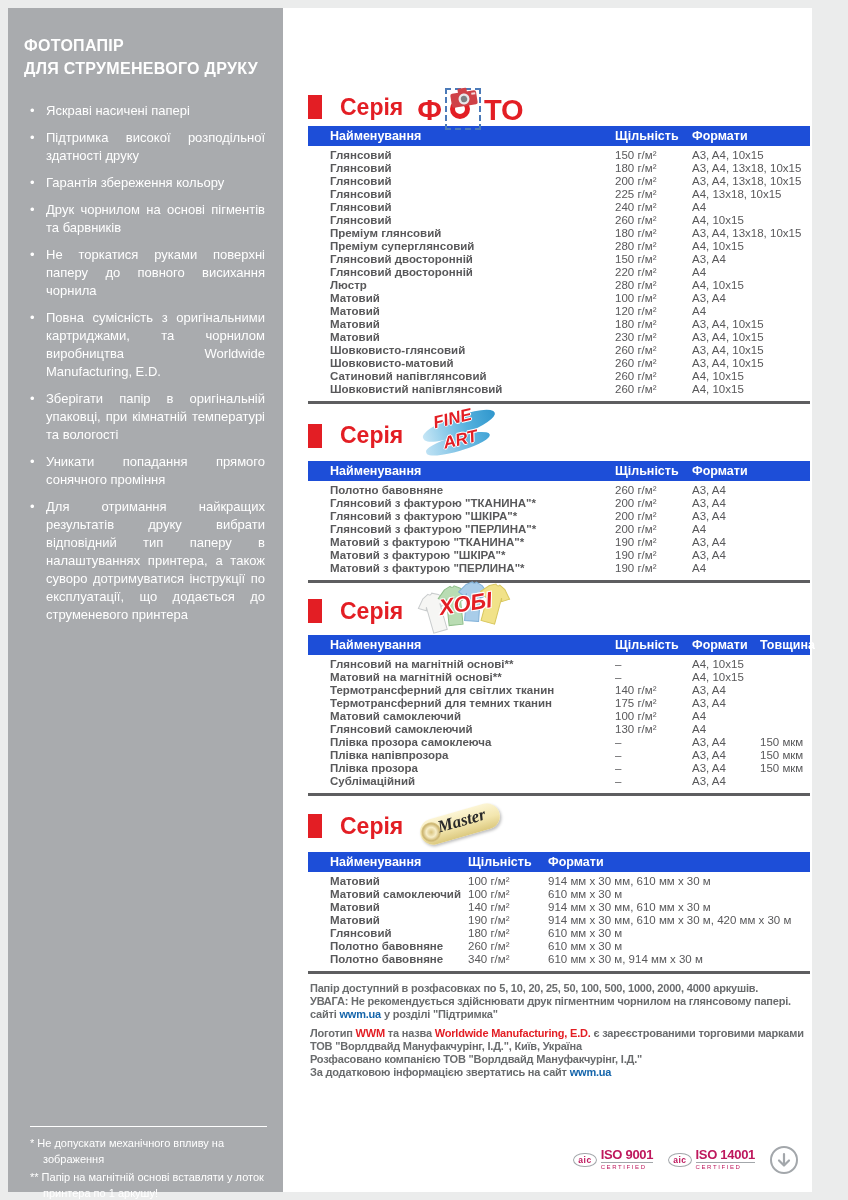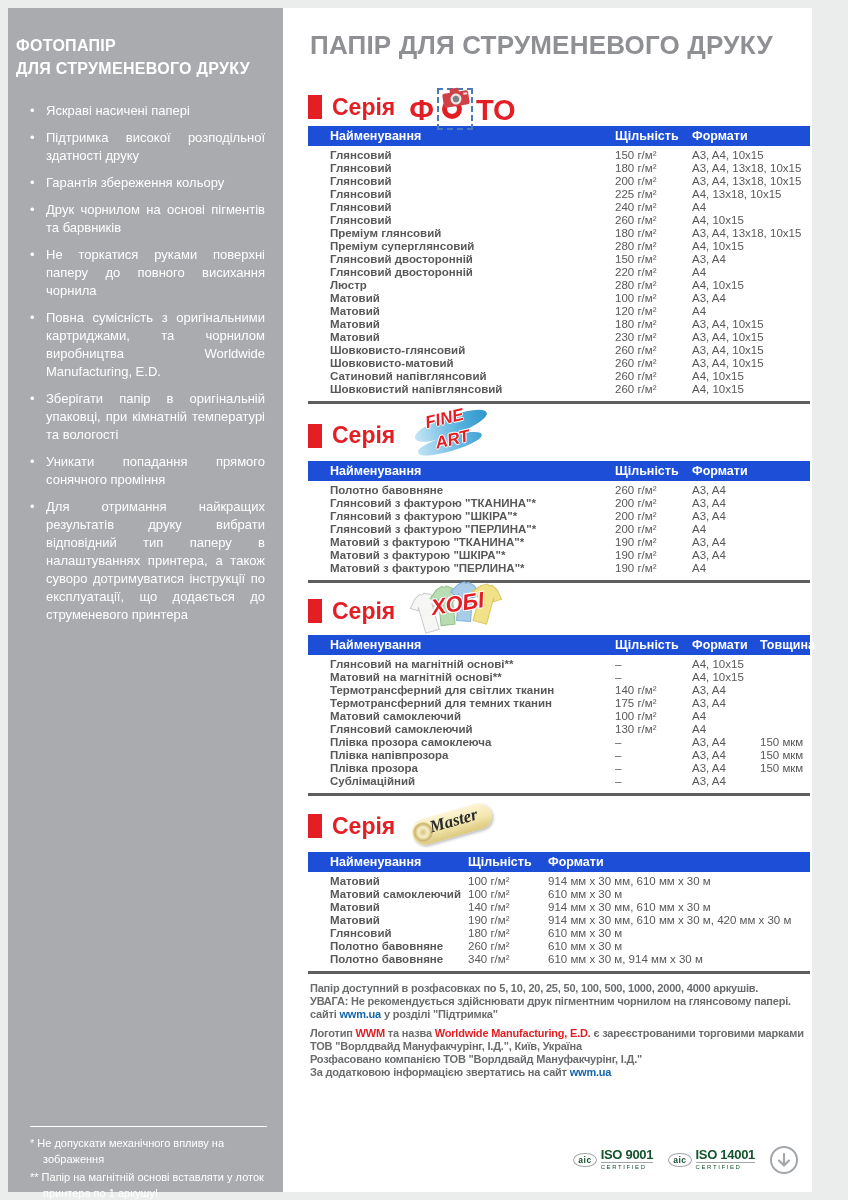--- a/index.html
+++ b/index.html
@@ -12,37 +12,37 @@
   body{
     width:848px;height:1200px;position:relative;overflow:hidden;
     background:#ebecec;
     font-family:"Liberation Sans","DejaVu Sans",sans-serif;
   }
   
   .sidebar{
     position:absolute;left:8px;top:8px;width:275px;height:1184px;
     background:var(--sbgray);color:#fff;
   }
-  .sb-title{padding:26px 20px 0 8px;font-size:16px;font-weight:bold;line-height:1.45;letter-spacing:.3px;}
+  .sb-title{padding:26px 20px 0 16px;font-size:16px;font-weight:bold;line-height:1.45;letter-spacing:.3px;}
   .sb-title span{display:block;white-space:nowrap;}
   .bullets{padding:22px 18px 0 22px;}
   .b-item{display:flex;margin-bottom:9px;font-size:13px;line-height:18px;}
   .b-dot{width:16px;flex:0 0 16px;font-size:13px;}
   .b-txt{text-align:justify;}
   .sb-foot{position:absolute;left:22px;right:16px;top:1118px;border-top:1px solid #fff;padding-top:9px;}
   .fn{font-size:11px;line-height:1.45;padding-left:13px;text-indent:-13px;margin-bottom:2px;}
   
   .main{position:absolute;left:283px;top:8px;width:529px;height:1184px;background:#fff;}
   .title{position:absolute;left:27px;top:22px;font-size:26px;font-weight:bold;color:#8e9094;letter-spacing:.2px;white-space:nowrap;}
   .sec{position:absolute;left:0;width:529px;}
   .sec1{top:80px;}  .sec2{top:402px;}  .sec3{top:579px;}  .sec4{top:792px;}
   .shead{display:flex;align-items:center;padding-left:25px;position:relative;z-index:2;}
   .sec1 .shead{height:38px;} .sec2 .shead{height:51px;} .sec3 .shead{height:48px;} .sec4 .shead{height:52px;}
   .rsq{width:14px;height:24px;background:var(--red);flex:0 0 14px;}
-  .slabel{font-size:23px;font-weight:bold;color:var(--red);margin-left:10px;line-height:1;text-align:right;}
+  .slabel{font-size:23px;font-weight:bold;color:var(--red);margin-left:18px;line-height:1;text-align:right;}
   
   .table{margin-left:25px;width:502px;position:relative;}
   .thead{height:20px;background:#1d4ed8;position:relative;color:#fff;}
   .thead .c{position:absolute;top:0;line-height:20px;font-weight:bold;font-size:12.5px;white-space:nowrap;}
   .tbody{padding-top:3px;}
   .trow{position:relative;height:13px;}
   .trow .c{position:absolute;top:0;line-height:13px;font-size:11.5px;color:var(--txt);white-space:nowrap;}
   .cname{font-weight:bold;}
   .c0{left:22px;}
   .t-std .c1{left:307px;} .t-std .c2{left:384px;} .t-std .c3{left:452px;}
@@ -77,21 +77,21 @@
   .roll::before{content:"";position:absolute;left:1px;top:3px;width:20px;height:20px;border-radius:50%;
     background:radial-gradient(circle,#d8c27c 0%,#f7eec9 35%,#cdb671 60%,#f2e6b4 85%);}
   .master-txt{position:absolute;left:26px;top:17px;transform:rotate(-16deg);
     font-family:"Liberation Serif","DejaVu Serif",serif;font-style:italic;font-weight:bold;font-size:17px;color:#2a2a2a;line-height:1;}
   
   .notes{position:absolute;left:27px;top:974px;width:505px;}
   .nline{font-size:11px;font-weight:bold;color:#6a6c6e;line-height:13px;white-space:nowrap;letter-spacing:-.2px;}
   .nb2{margin-top:6px;}
   .seg-blue{color:var(--blue);} .seg-red{color:var(--red);}
   
-  .certs{position:absolute;top:1138px;right:14px;display:flex;align-items:center;gap:15px;color:#14532d;margin-left:44px;}
+  .certs{position:absolute;top:1138px;right:14px;display:flex;align-items:center;gap:15px;color:#be185d;margin-left:44px;}
   .badge{display:flex;align-items:center;gap:4px;}
   .aic{border:1.5px solid #a3a7ab;border-radius:50%;padding:2px 4px;font-size:8.5px;font-weight:bold;letter-spacing:.5px;line-height:1;}
   .iso .t{display:block;font-size:13px;font-weight:bold;border-bottom:1px solid #a3a7ab;line-height:1.1;letter-spacing:-.3px;}
   .iso .s{display:block;font-size:6px;letter-spacing:1.6px;line-height:1.4;}
   .arrow-circle{width:28px;height:28px;border:2px solid #a3a7ab;border-radius:50%;display:flex;align-items:center;justify-content:center;}
 </style>
 </head>
 <body>
 
 <aside class="sidebar">
@@ -139,21 +139,20 @@
     </div>
   <div class="sb-foot">
     <div>
         <div class="fn">* Не допускати механічного впливу на зображення</div>
         <div class="fn">** Папір на магнітній основі вставляти у лоток принтера по 1 аркушу!</div>
       </div>
   </div>
 </aside>
 
 <main class="main">
-  <h1 class="title">ПАПІР ДЛЯ СТРУМЕНЕВОГО ДРУКУ</h1>
 
   <section class="sec sec1">
     <div class="shead">
       <span class="rsq"></span>
       <span class="slabel">Серія</span>
       <span class="fotologo">
         <span class="ftxt">Ф</span>
         <span class="fcam">
           <span class="fring"></span>
           <svg class="fcam-svg" width="32" height="22" viewBox="0 0 32 22">

